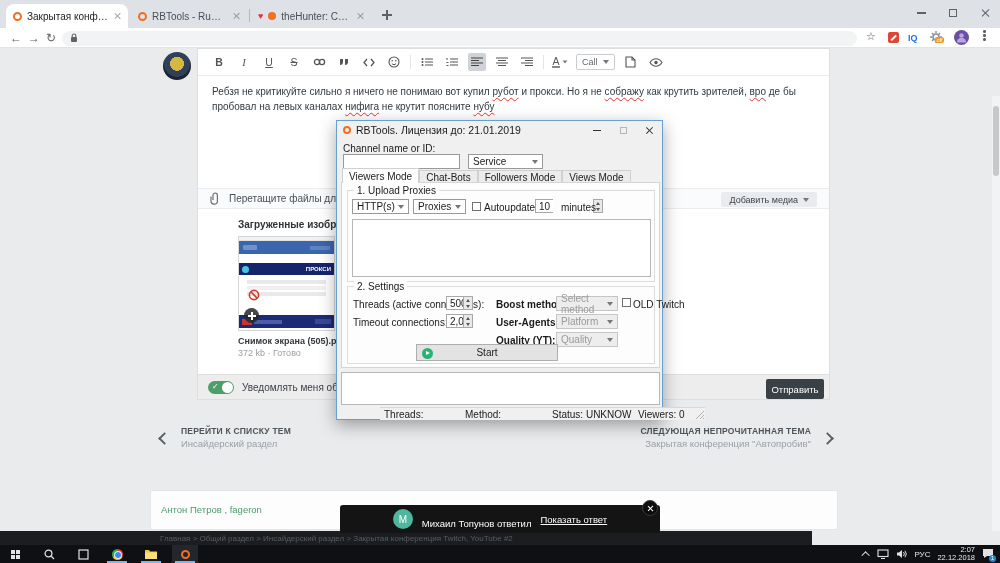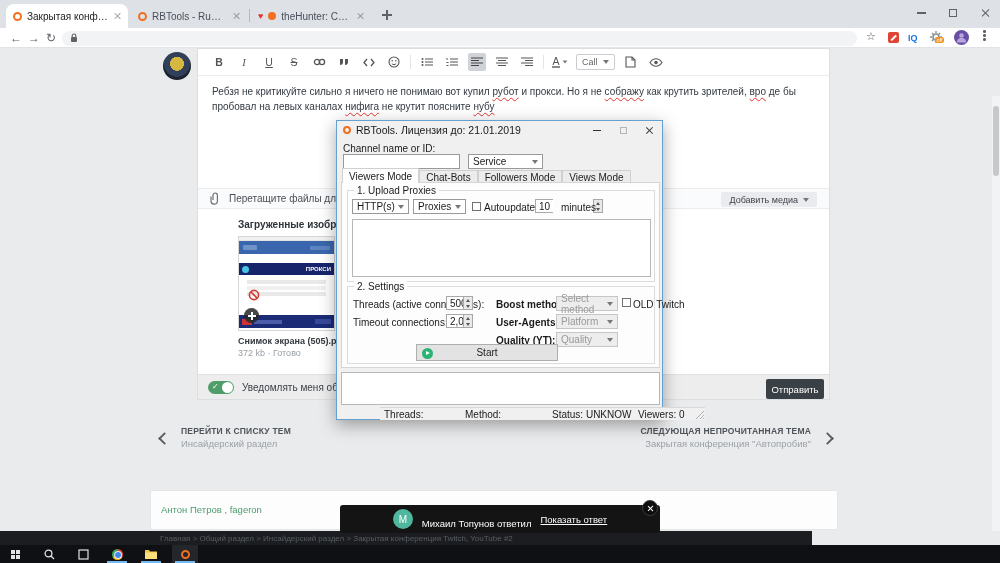--- a/index.html
+++ b/index.html
@@ -557,15 +557,37 @@
         <path d="M0 1h4l1 1.5h7V10H0z" fill="#f4c542"></path>
         <path d="M0 3.5h12V10H0z" fill="#fadf7a"></path>
       </svg>
       <span class="underl"></span>
     </div>
     <div class="tb-ic open" style="left:172px;">
       <span class="favring" style="width:9px;height:9px;"></span>
       <span class="underl"></span>
     </div>
 
+    <div class="tray">
+      <span class="upchev"></span>
+      <svg width="12" height="10" viewBox="0 0 12 10">
+        <rect x="1" y="1" width="10" height="6.5" fill="none" stroke="#dfe3e6" stroke-width="1.1"></rect>
+        <path d="M4 9.5h4" stroke="#dfe3e6" stroke-width="1.1"></path>
+      </svg>
+      <svg width="11" height="10" viewBox="0 0 11 10">
+        <path d="M1 3.5h2L6 1v8L3 6.5H1z" fill="#dfe3e6"></path>
+        <path d="M7.5 3a3 3 0 0 1 0 4M9 1.8a5 5 0 0 1 0 6.4" fill="none" stroke="#dfe3e6" stroke-width="1"></path>
+      </svg>
+      <span>РУС</span>
+      <span class="clock">
+        <div>2:07</div>
+        <div>22.12.2018</div>
+      </span>
+      <span style="position:relative;">
+        <svg width="12" height="11" viewBox="0 0 12 11">
+          <path d="M1 1h10v7H5L2 10V8H1z" fill="#dfe3e6"></path>
+        </svg>
+        <span class="badge1">1</span>
+      </span>
+    </div>
   </div>
 
 </div>
 
 </body></html>

